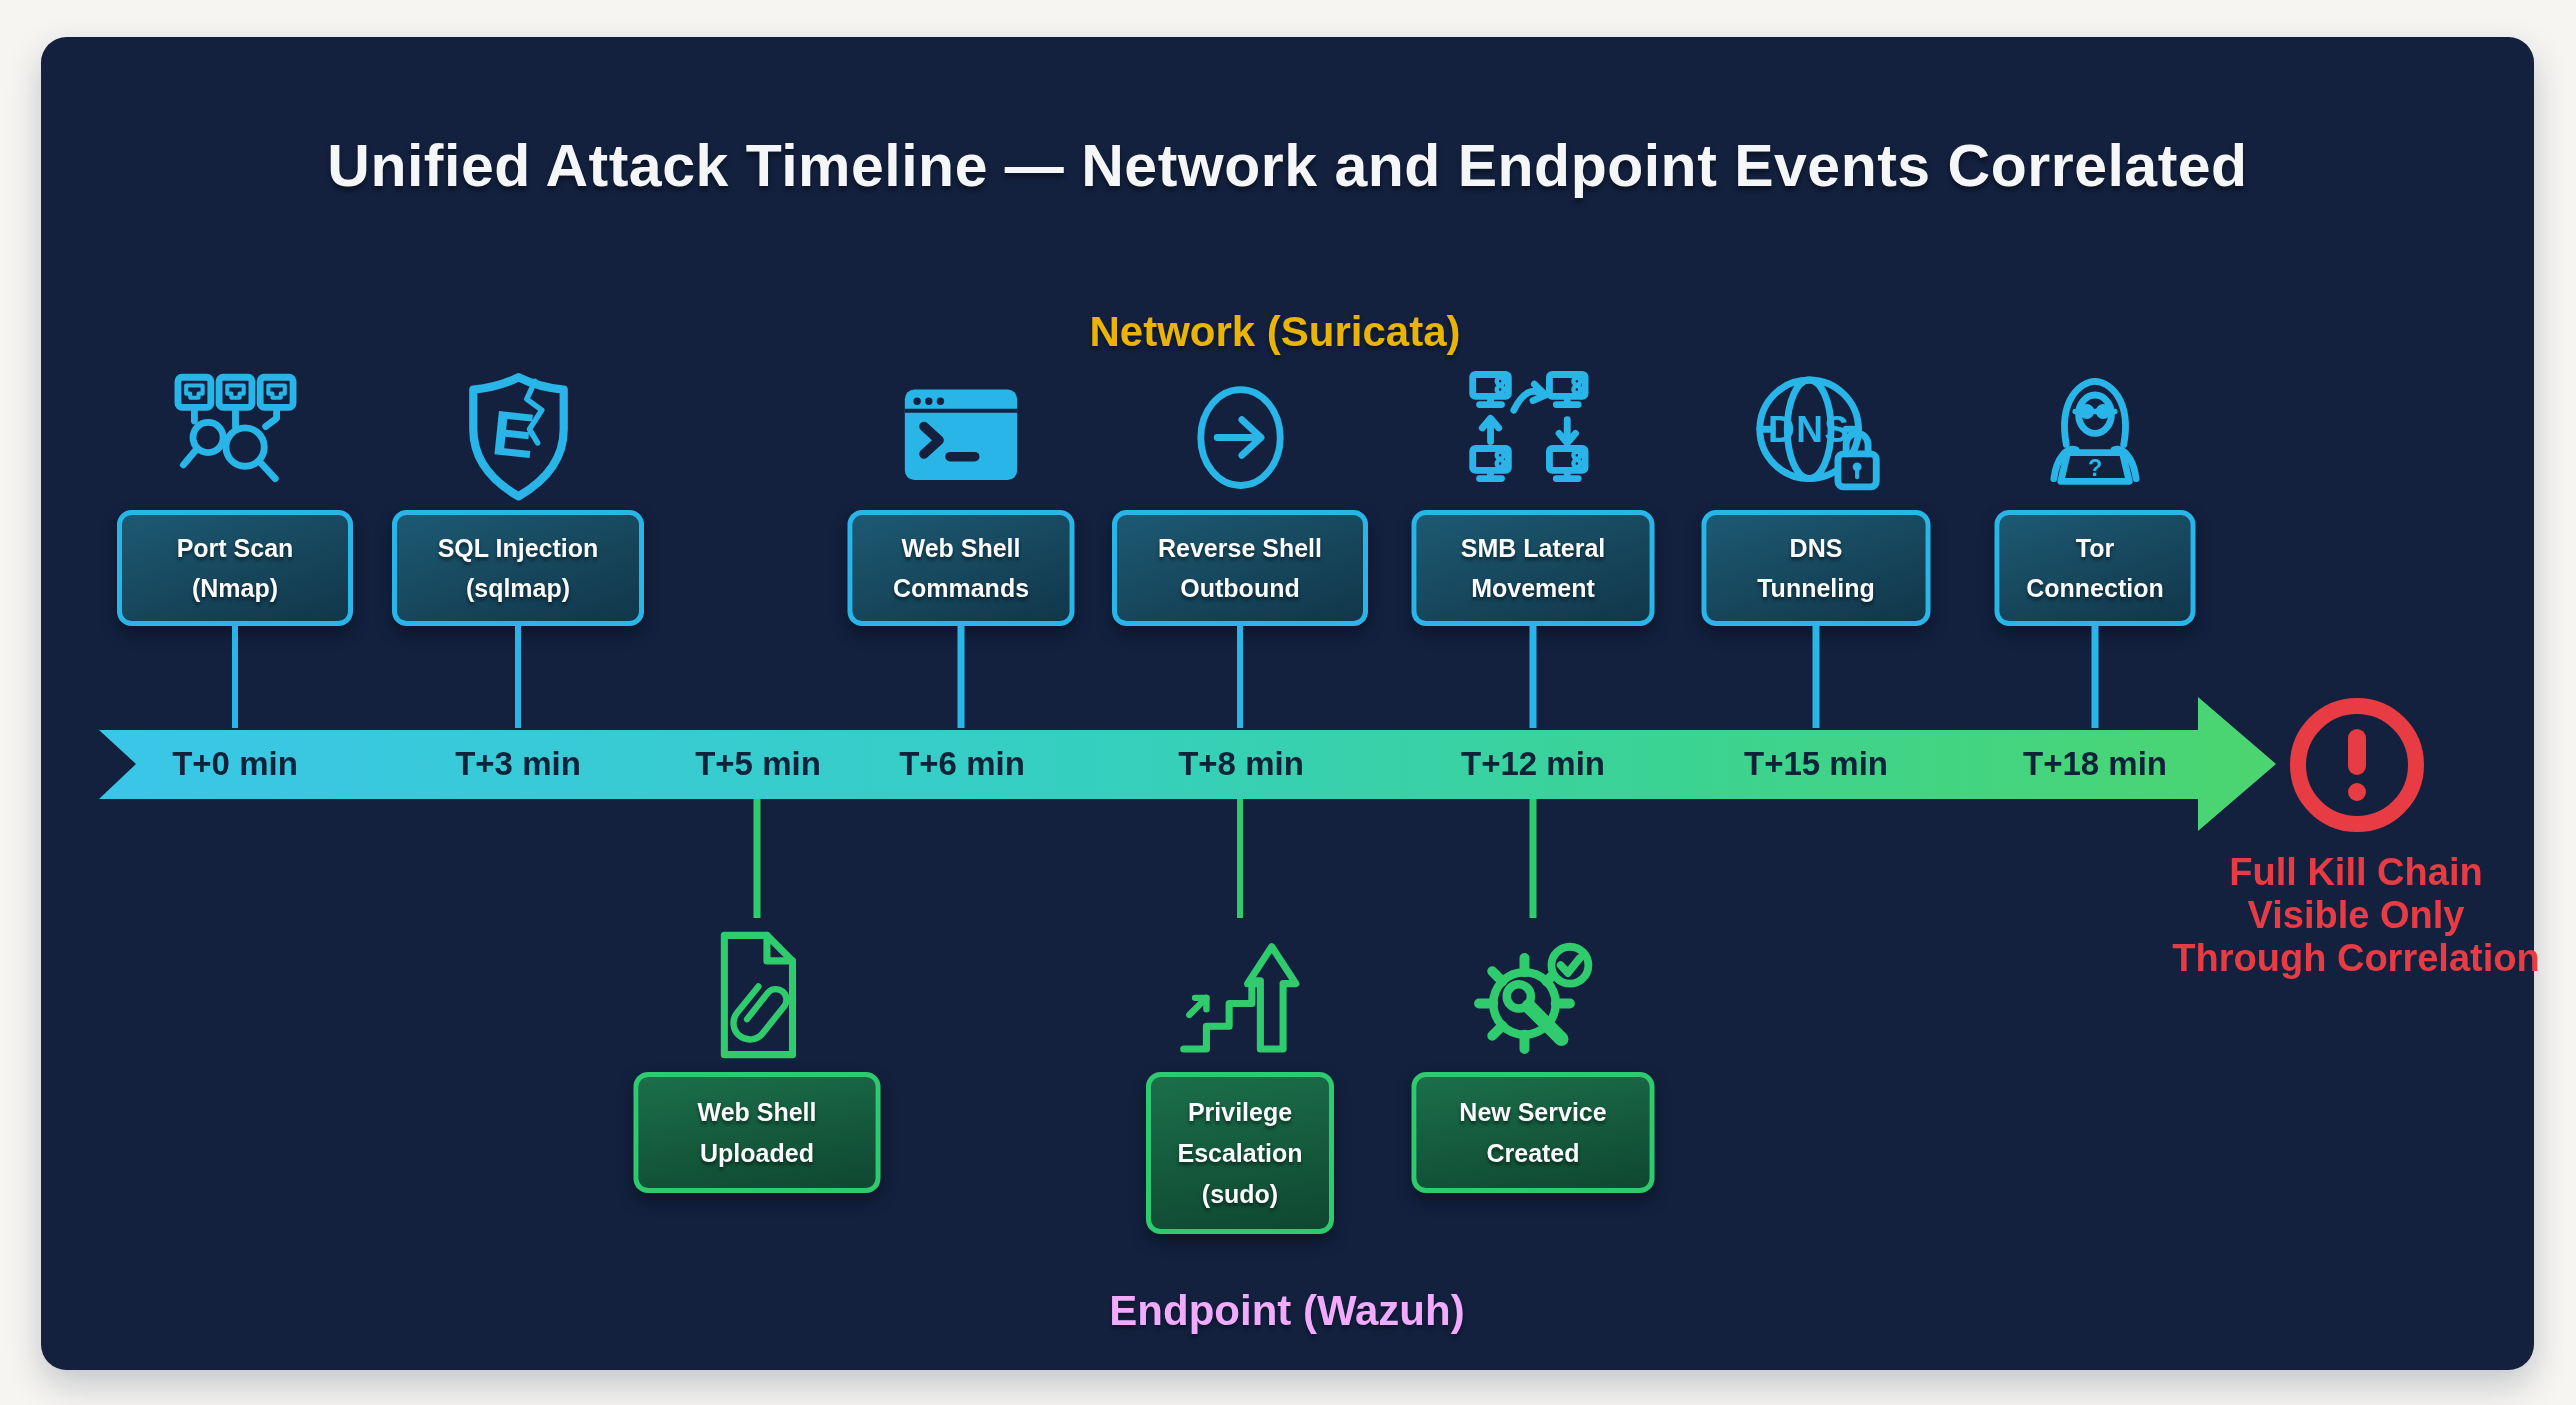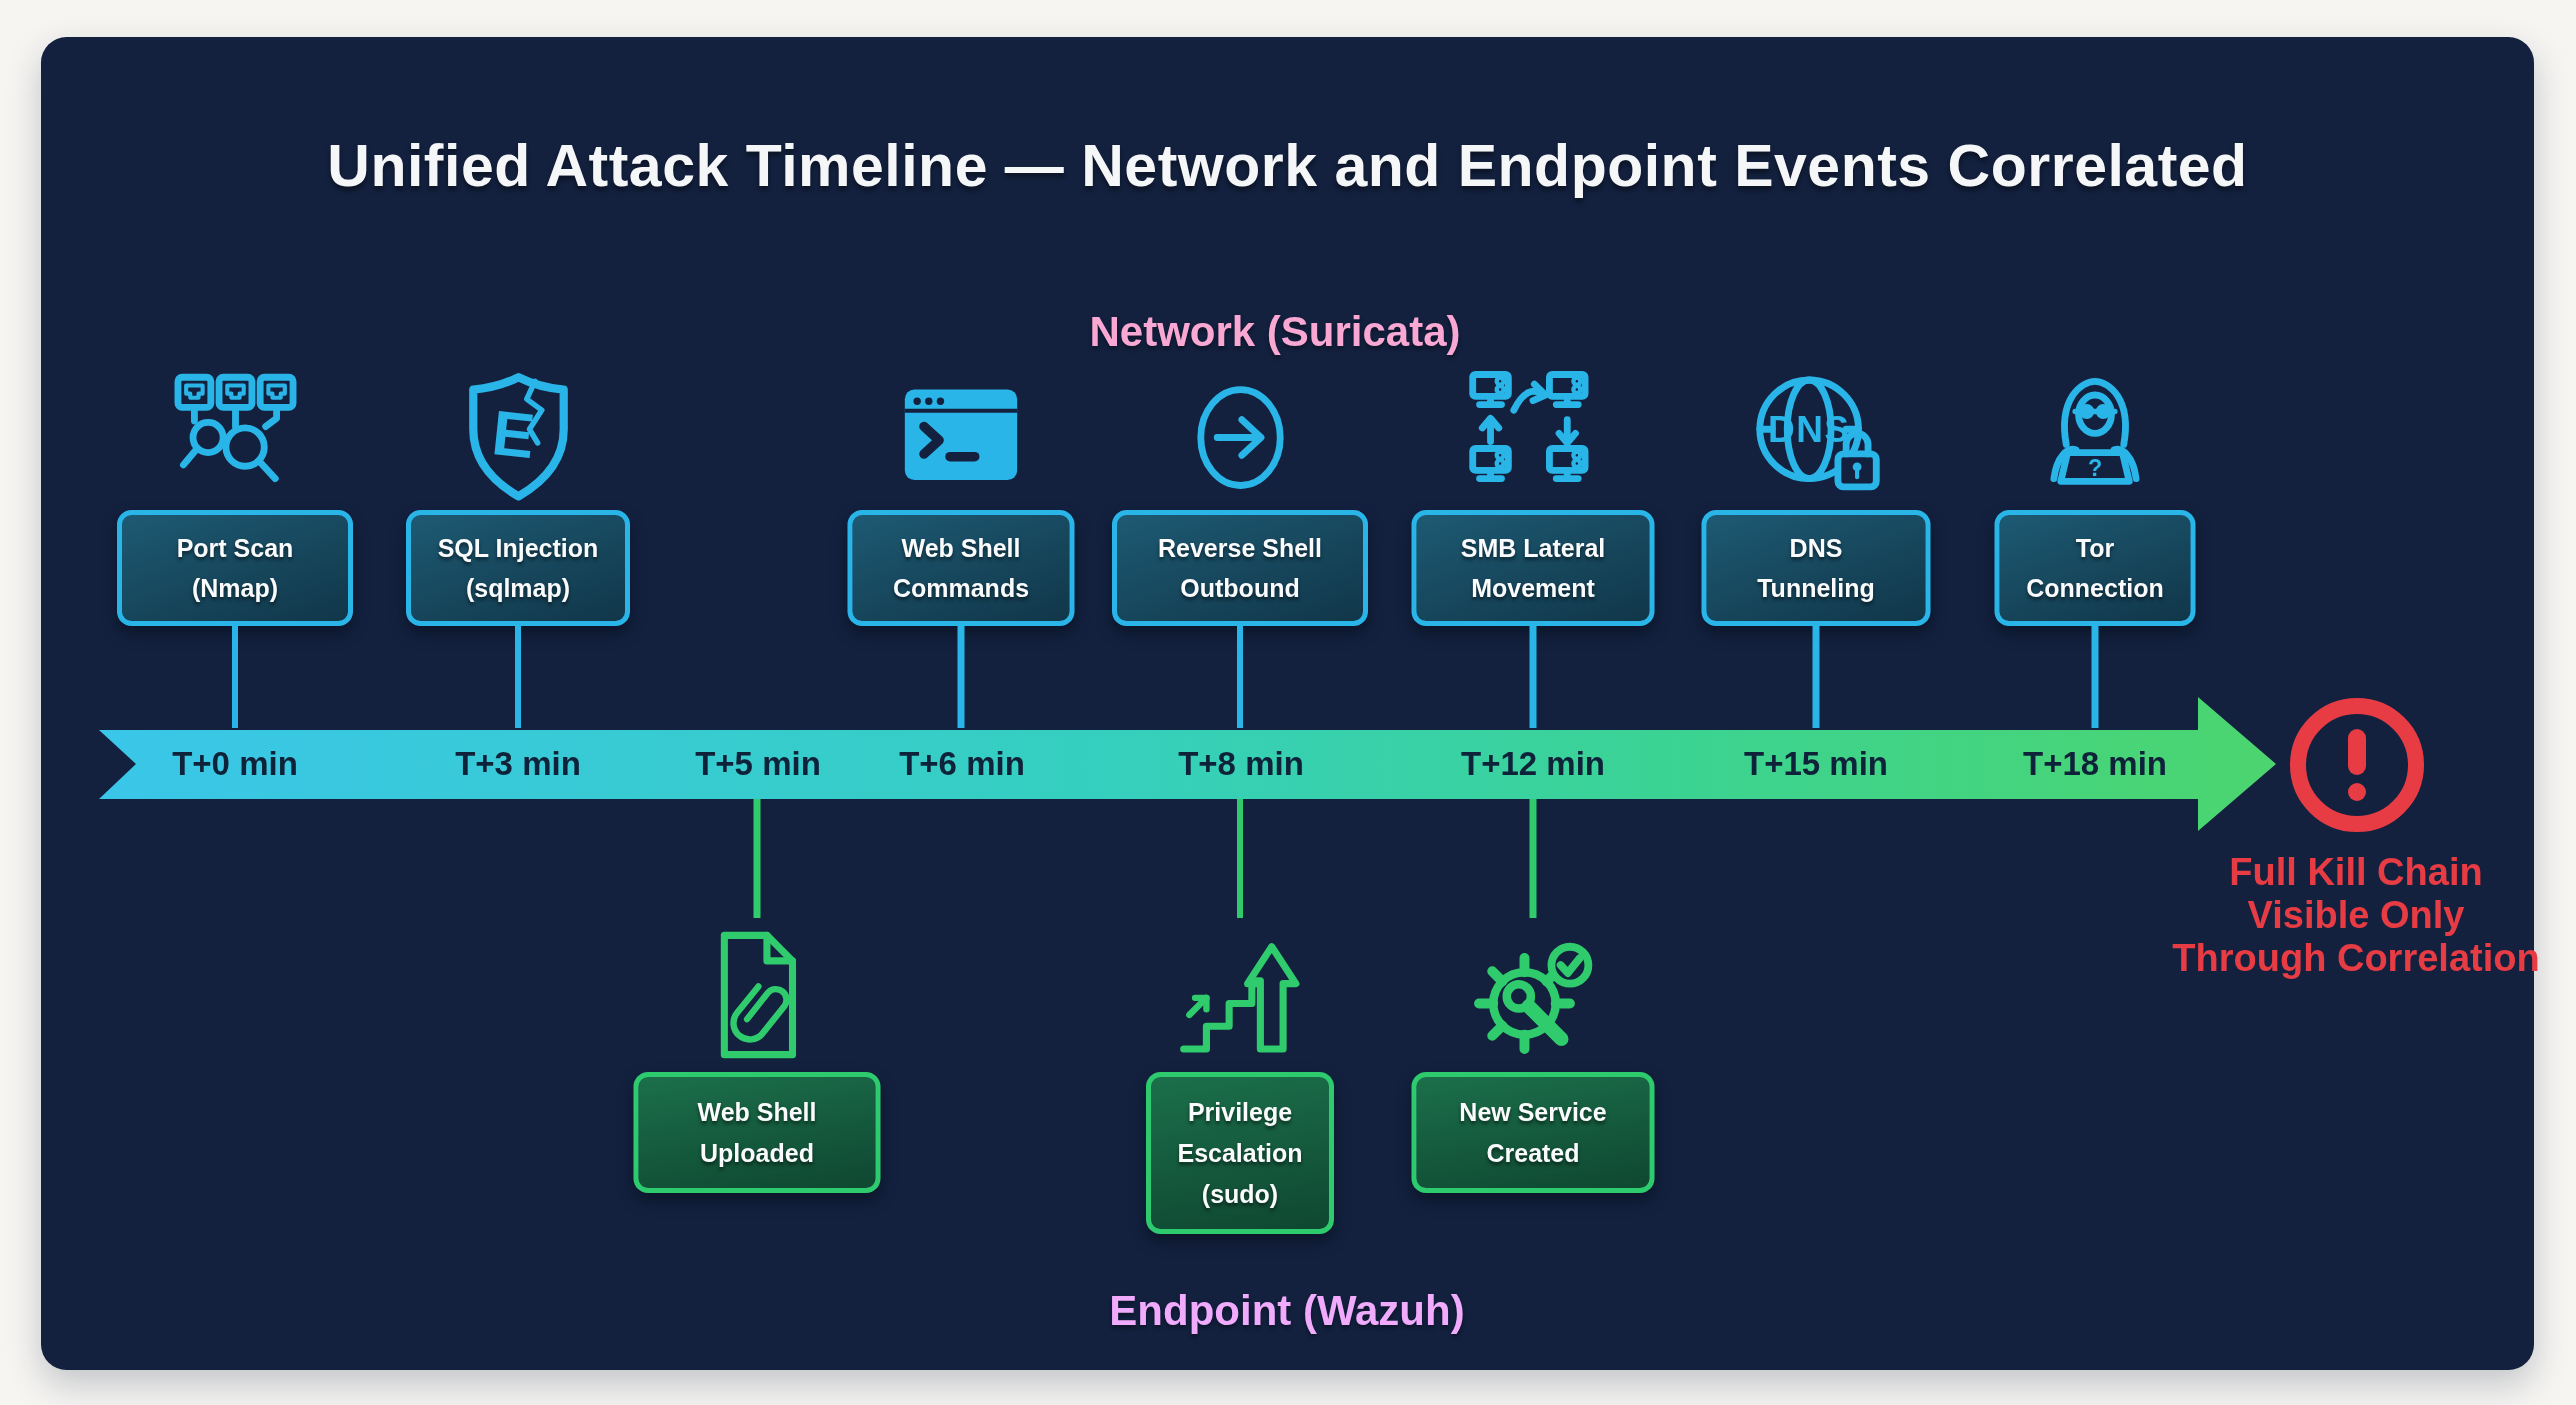--- a/index.html
+++ b/index.html
@@ -18,21 +18,21 @@
   .title{
     position:absolute;left:0;right:0;top:95px;margin:0;
     text-align:center;color:#f5f6f8;font-size:59px;font-weight:700;
     letter-spacing:0.5px;text-shadow:0 3.7px 5.5px rgba(0,0,0,.45);
   }
   .lane-label{
     position:absolute;transform:translateX(-50%);
     font-size:42px;font-weight:700;white-space:nowrap;
     text-shadow:0 2.7px 4.6px rgba(0,0,0,.4);
   }
-  .network-label{left:1234px;top:271px;color:#f9a8d4;}
+  .network-label{left:1234px;top:271px;color:#eab308;}
   .endpoint-label{left:1246px;top:1250px;color:#f0abfc;}
 
   .col{
     position:absolute;display:flex;flex-direction:column;align-items:center;
     transform:translateX(-50%);
   }
   .col.net{top:364px;}
   .col.end{top:799px;}
   .iconwrap{height:146px;display:flex;align-items:center;justify-content:center;}
   .col.end .iconwrap{height:154px;}
@@ -121,21 +121,21 @@
 <div class="col net" style="left:518px">
   <div class="iconwrap net-icon">
     <svg width="151" height="137" viewBox="0 0 100 100">
       <g class="stroked">
         <path d="M50,6 C60,11 71,14 83,15 V44 C83,66 69,82 50,93 C31,82 17,66 17,44 V15 C29,14 40,11 50,6 Z" stroke-width="6"></path>
         <path d="M62,9 L56,22 L67,30 L58,44 L64,54" stroke-width="4"></path>
       </g>
       <text x="46" y="64" font-size="46" text-anchor="middle" transform="rotate(6 50 50)">E</text>
     </svg>
   </div>
-  <div class="evbox net-box" style="width:224px">
+  <div class="evbox net-box" style="width:252px">
     <span>SQL Injection</span>
     <span>(sqlmap)</span>
   </div>
   <div class="stem net-stem"></div>
 </div>
 
 <div class="col net" style="left:961px">
   <div class="iconwrap net-icon">
     <svg width="151" height="137" viewBox="0 0 100 100">
       <rect x="9" y="15" width="82" height="66" rx="7" fill="currentColor"></rect>

